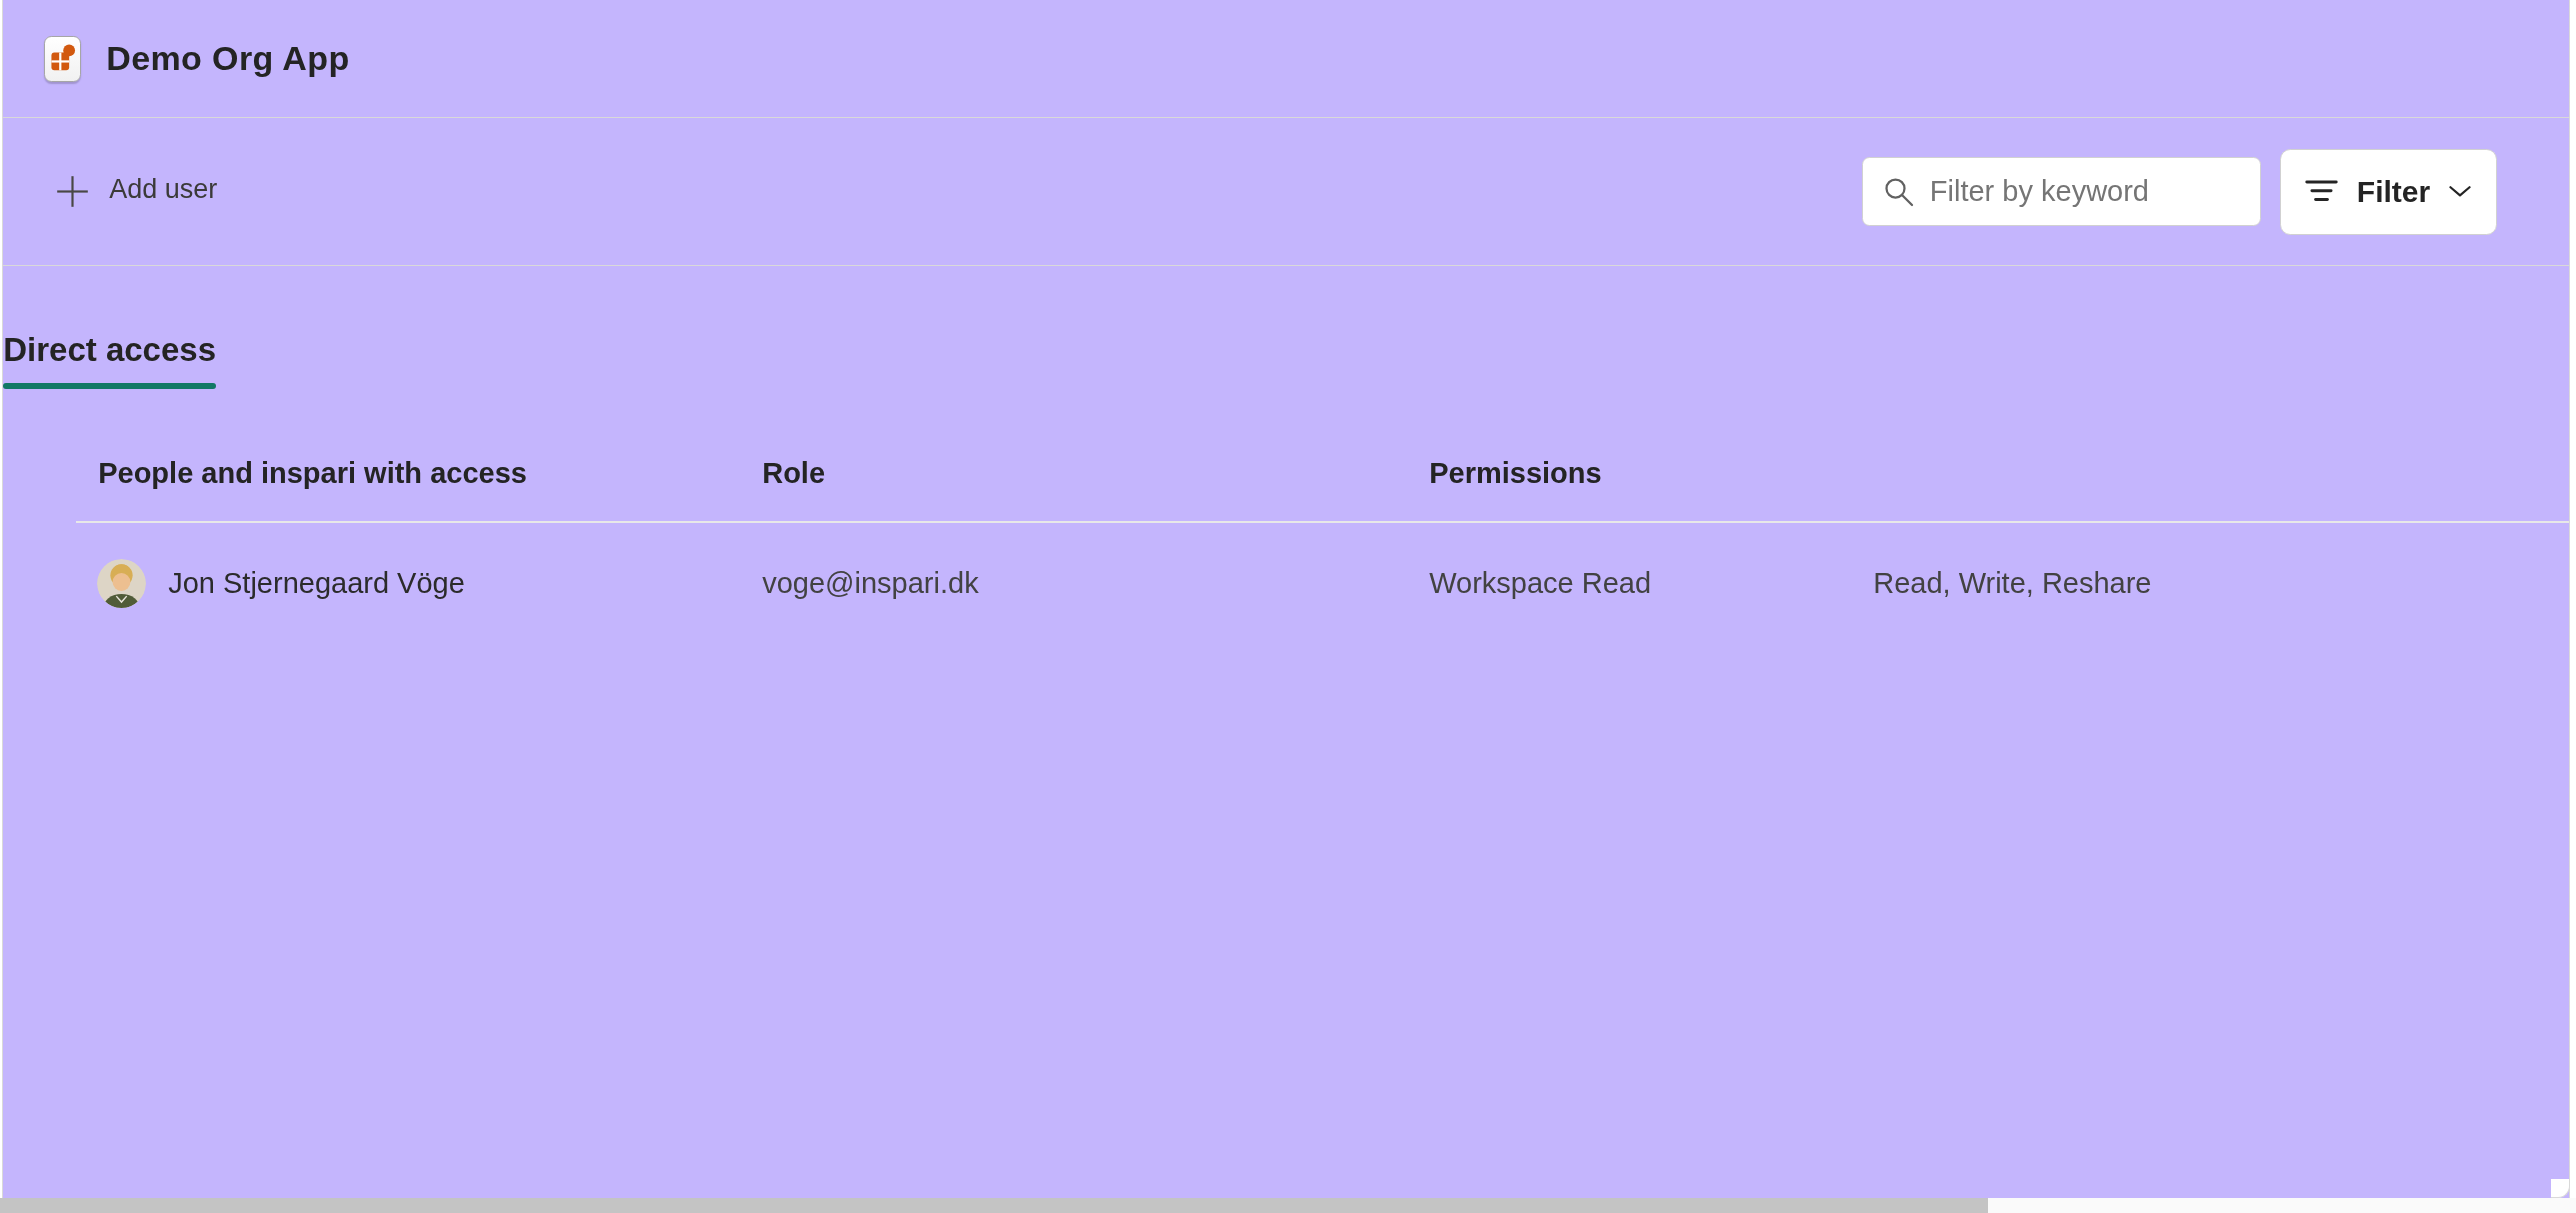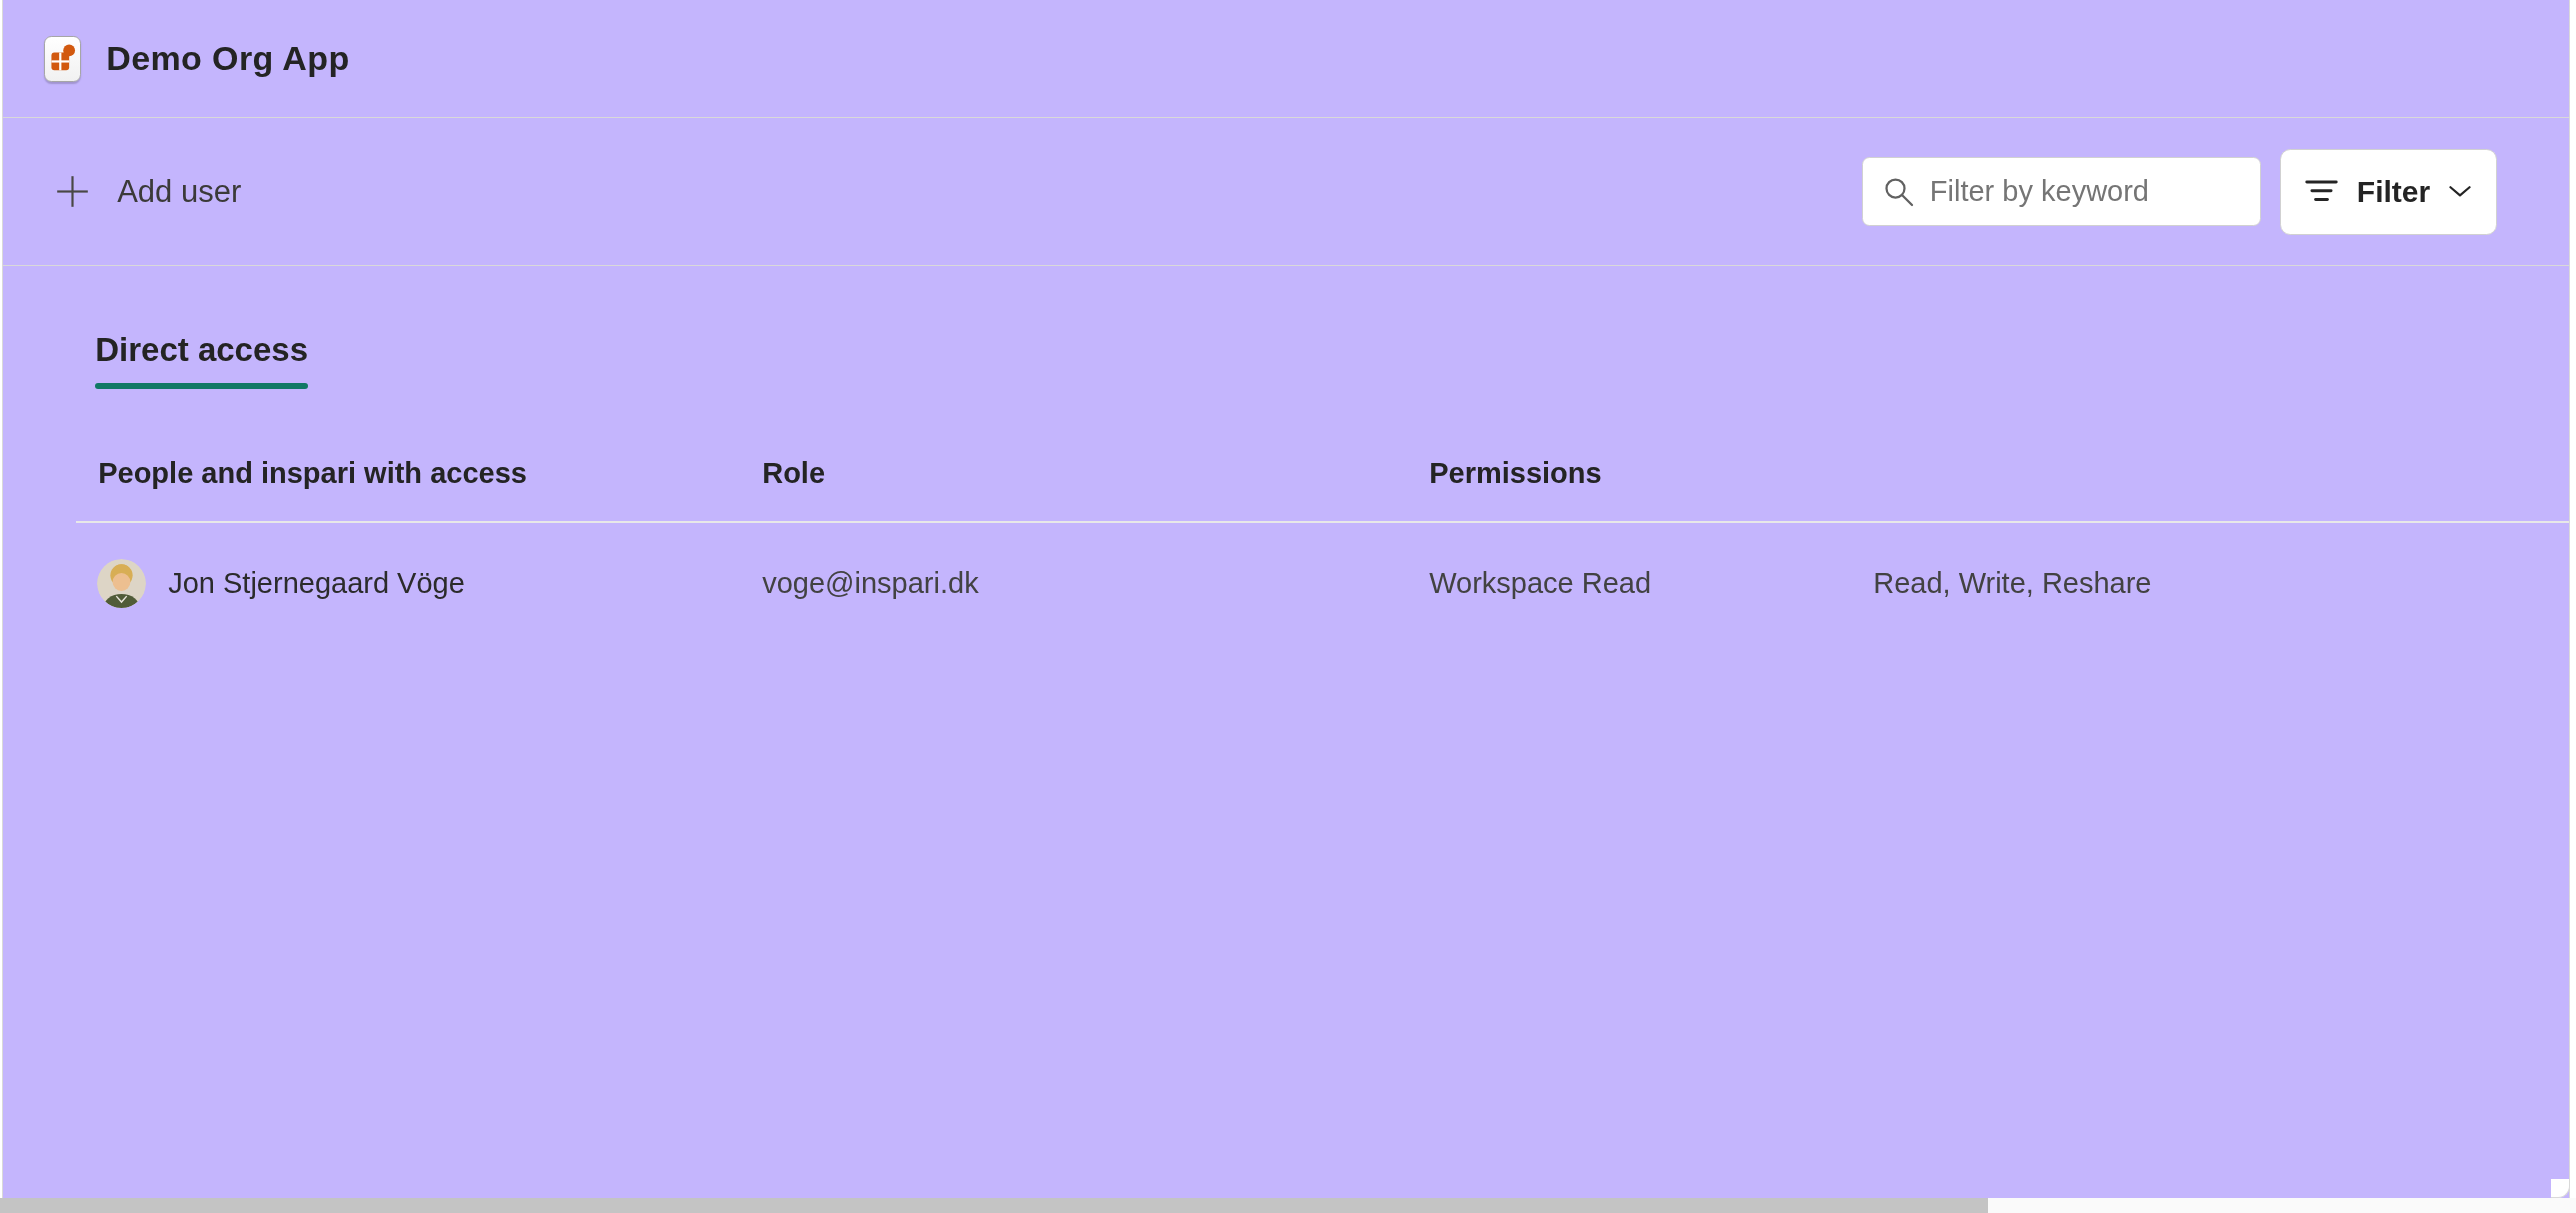--- a/index.html
+++ b/index.html
@@ -25,23 +25,23 @@
   }
   .page-title { font-size:34px; font-weight:700; color:#242424; letter-spacing:0.4px; }
 
   
   .toolbar {
     height:148px; border-bottom:1.5px solid #d9d9d9;
     display:flex; align-items:center; justify-content:space-between;
     padding-left:52px; padding-right:72px;
   }
   .add-user {
-    display:flex; align-items:center; gap:27px;
+    display:flex; align-items:flex-start; gap:19px;
     background:none; border:none; cursor:pointer;
-    font-family:inherit; font-size:31px; color:#3b3a39;
+    font-family:inherit; font-size:27px; color:#3b3a39;
   }
   .toolbar-right { display:flex; align-items:center; gap:19px; }
   .search-box {
     width:399px; height:69px; border:1.5px solid #d1d1d1; border-radius:7.4px;
     display:flex; align-items:center; padding:0 15px 0 19px; gap:15px; background:#fff;
   }
   .search-box input {
     flex:1; min-width:0; border:none; outline:none; background:transparent;
     font-family:inherit; font-size:29px; color:#242424;
   }
@@ -49,21 +49,21 @@
   .filter-btn {
     height:86px; padding:0 25px 0 24px; border:1.5px solid #d1d1d1; border-radius:10.3px;
     background:#fff; cursor:pointer;
     display:flex; align-items:center; gap:19px;
     font-family:inherit;
   }
   .filter-btn .filter-label { font-size:30px; font-weight:700; color:#242424; }
 
   
   .tab {
-    display:inline-block; margin-left:92px; margin-top:61px; cursor:pointer;
+    display:inline-block; margin-top:61px; cursor:pointer;
   }
   .tab .tab-label { font-size:33px; font-weight:700; color:#242424; line-height:46px; display:block; }
   .tab .tab-underline {
     margin-top:9.6px; height:6.7px; border-radius:3.7px; background:#117865; width:100%;
   }
 
   .access-table { margin-top:68px; }
   .thead {
     display:grid; grid-template-columns:664px 667px 444px auto;
     padding-left:95px; align-items:center;

